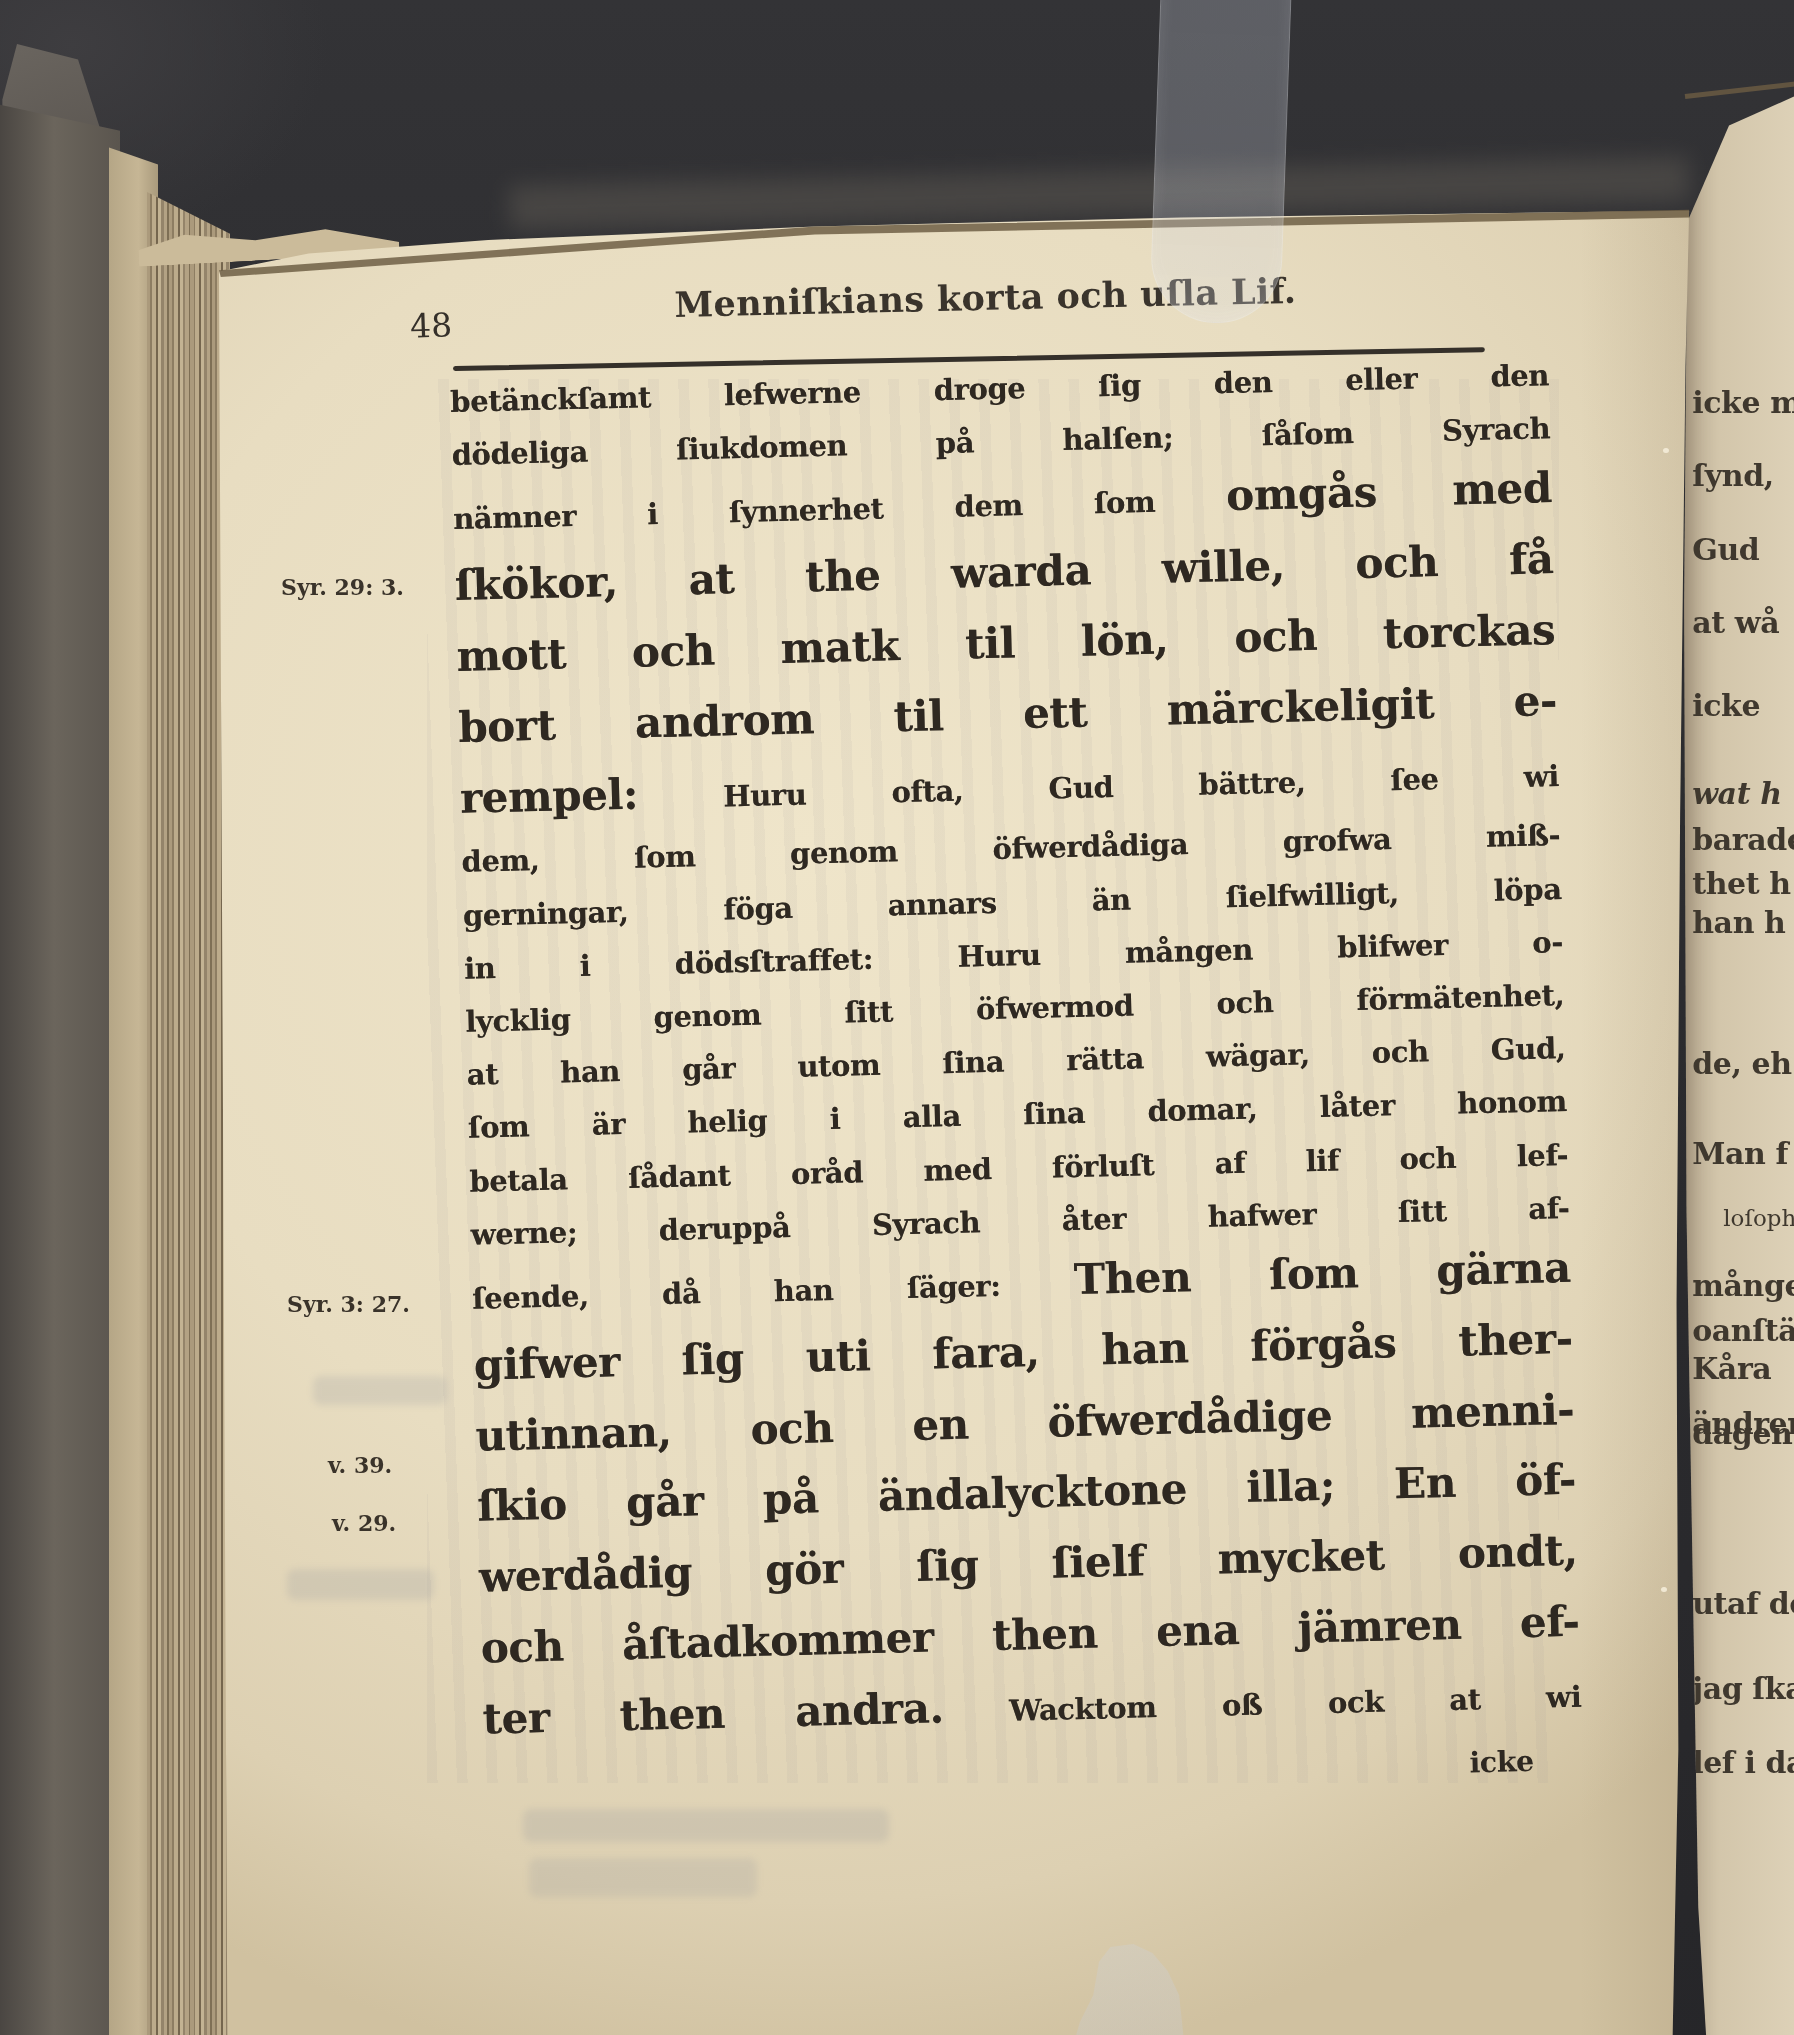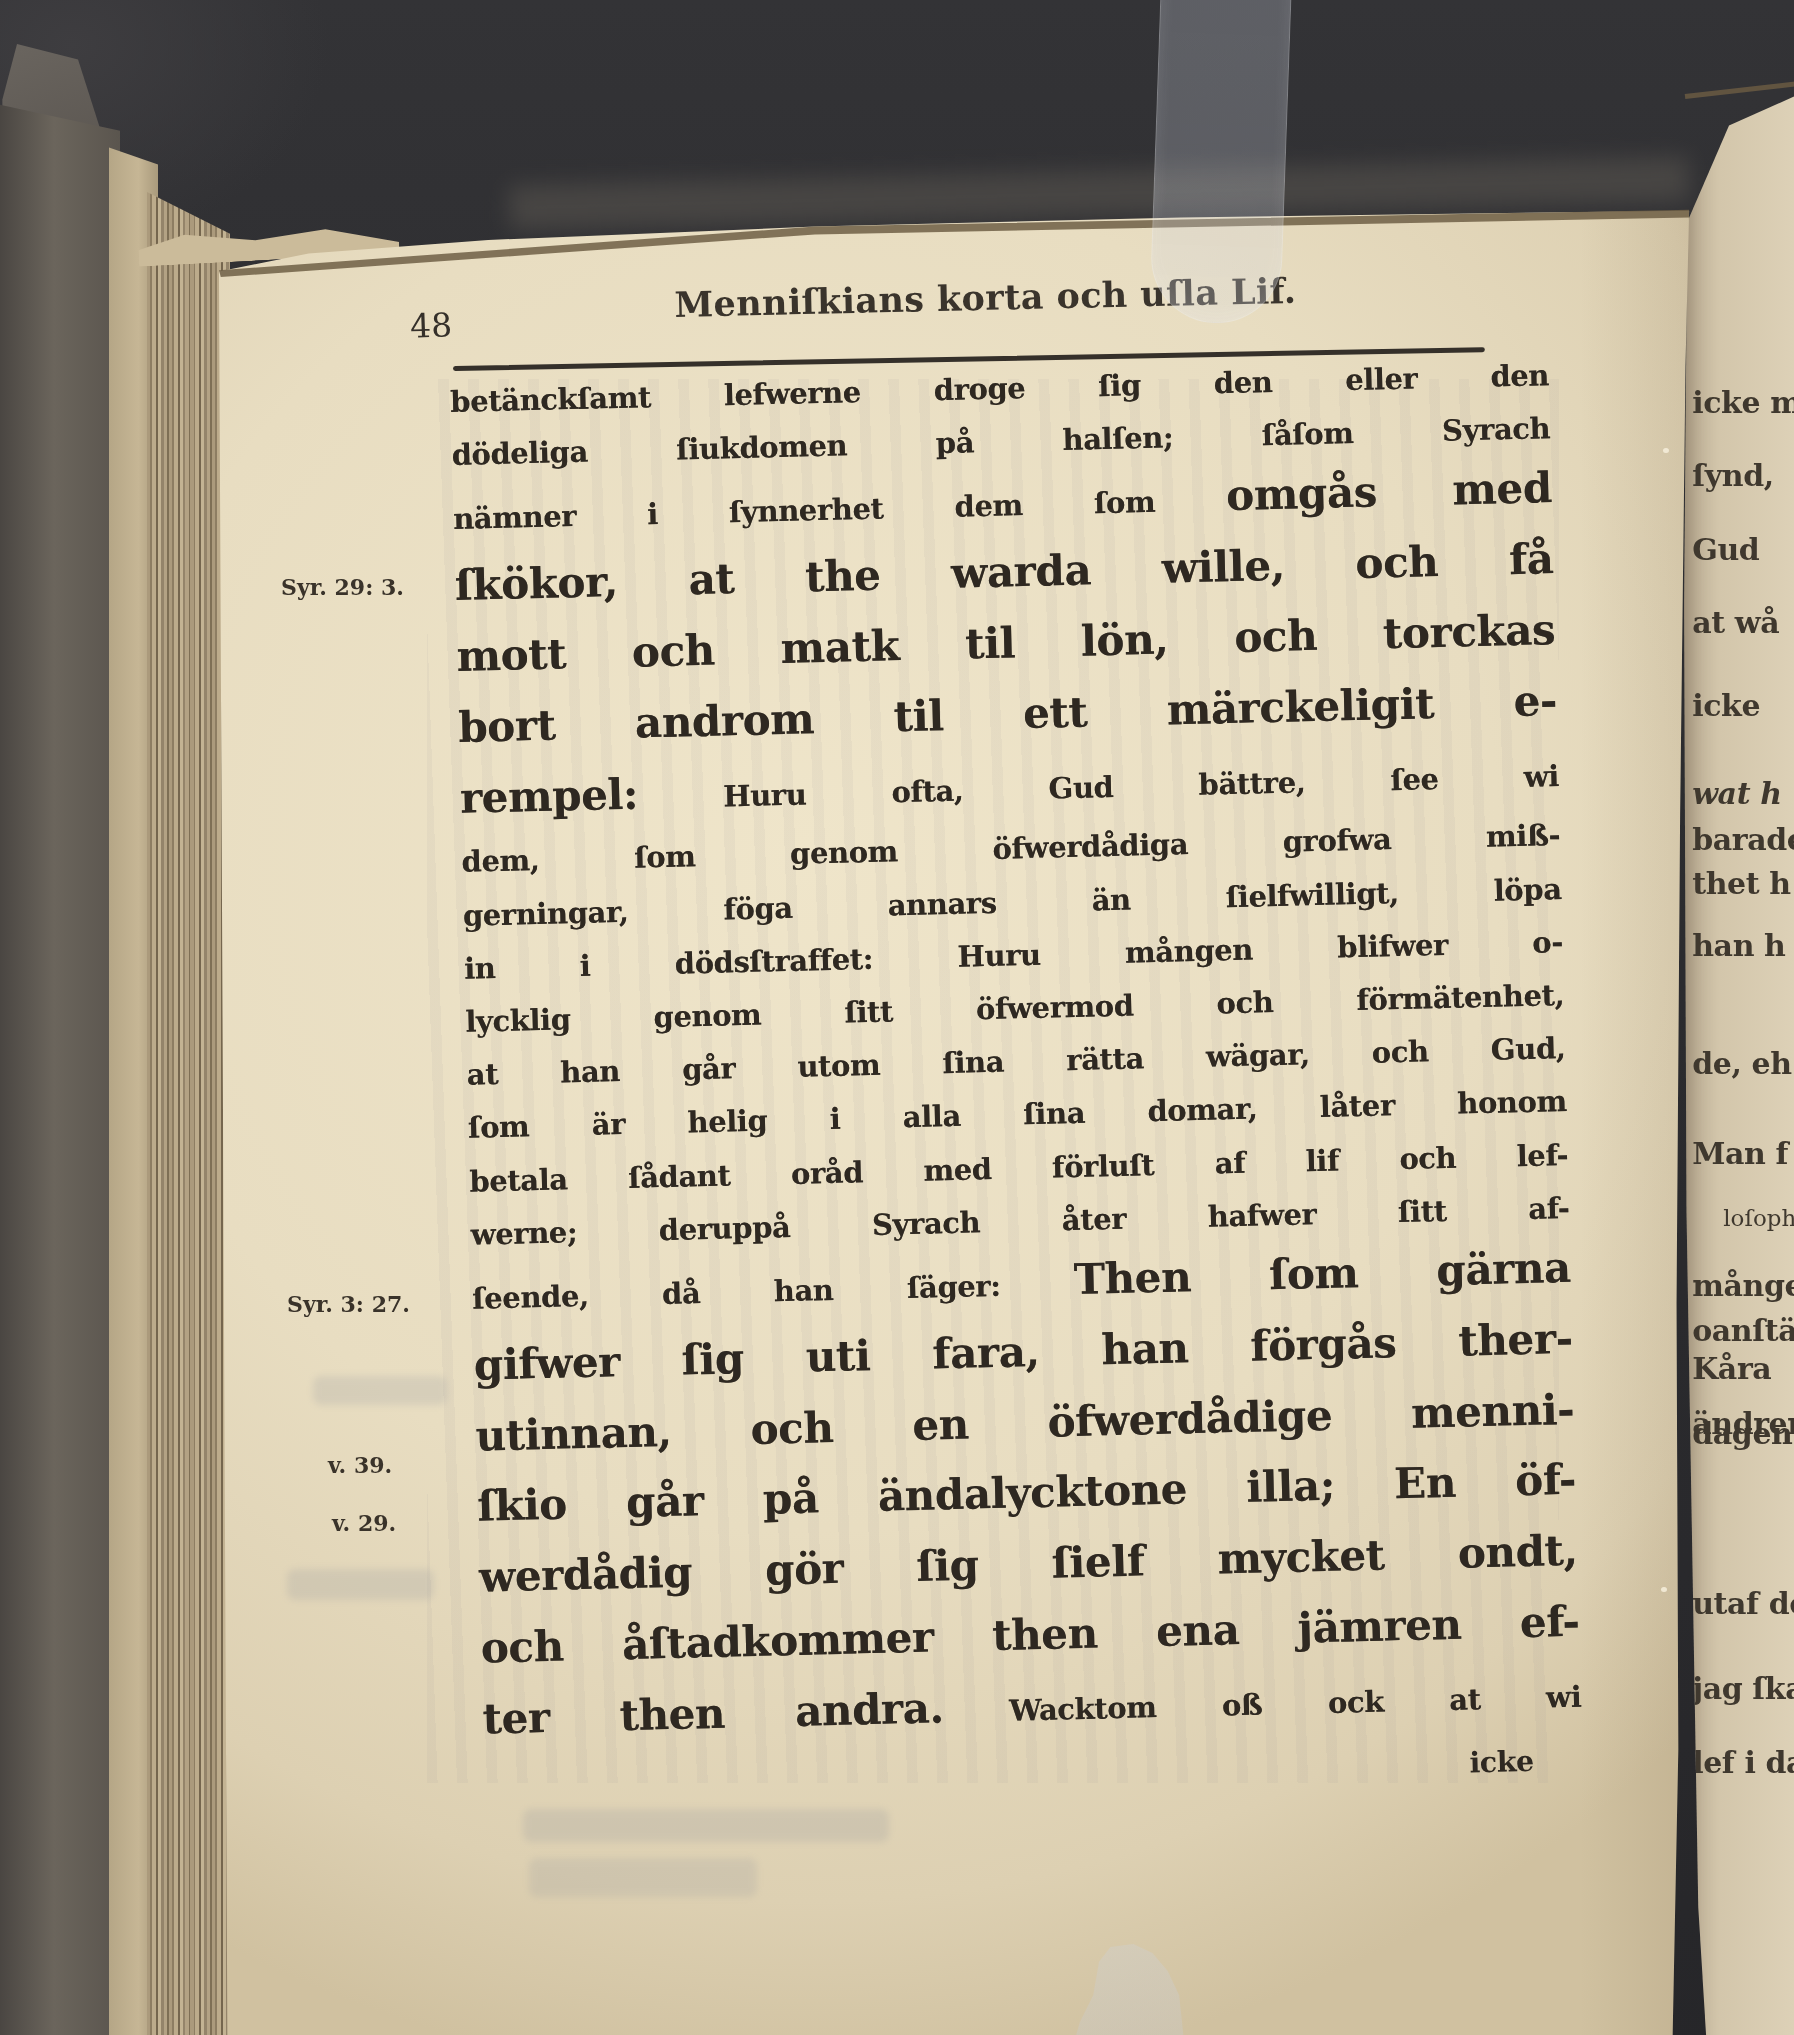--- a/index.html
+++ b/index.html
@@ -115,21 +115,21 @@
   <div class="recto-sliver">
     <div id="frag-container">
         <div class="frag" style="top: 385px;">icke mi</div>
         <div class="frag" style="top: 458px;">ſynd,</div>
         <div class="frag" style="top: 532px;">Gud</div>
         <div class="frag" style="top: 605px;">at wå</div>
         <div class="frag" style="top: 688px;">icke</div>
         <div class="frag frag-ital" style="top: 776px;">wat h</div>
         <div class="frag" style="top: 822px;">barade</div>
         <div class="frag" style="top: 866px;">thet h</div>
-        <div class="frag" style="top: 928px;">han h</div>
+        <div class="frag" style="top: 905px;">han h</div>
         <div class="frag" style="top: 1046px;">de, eh</div>
         <div class="frag" style="top: 1136px;">Man f</div>
         <div class="frag frag-roman" style="top: 1205px;">loſoph,</div>
         <div class="frag" style="top: 1268px;">mången</div>
         <div class="frag" style="top: 1313px;">oanſtä</div>
         <div class="frag" style="top: 1351px;">Kåra</div>
         <div class="frag" style="top: 1406px;">ändrer</div>
         <div class="frag" style="top: 1416px; text-align: right;">dagen</div>
         <div class="frag" style="top: 1586px;">utaf de</div>
         <div class="frag" style="top: 1671px;">jag ſka</div>

